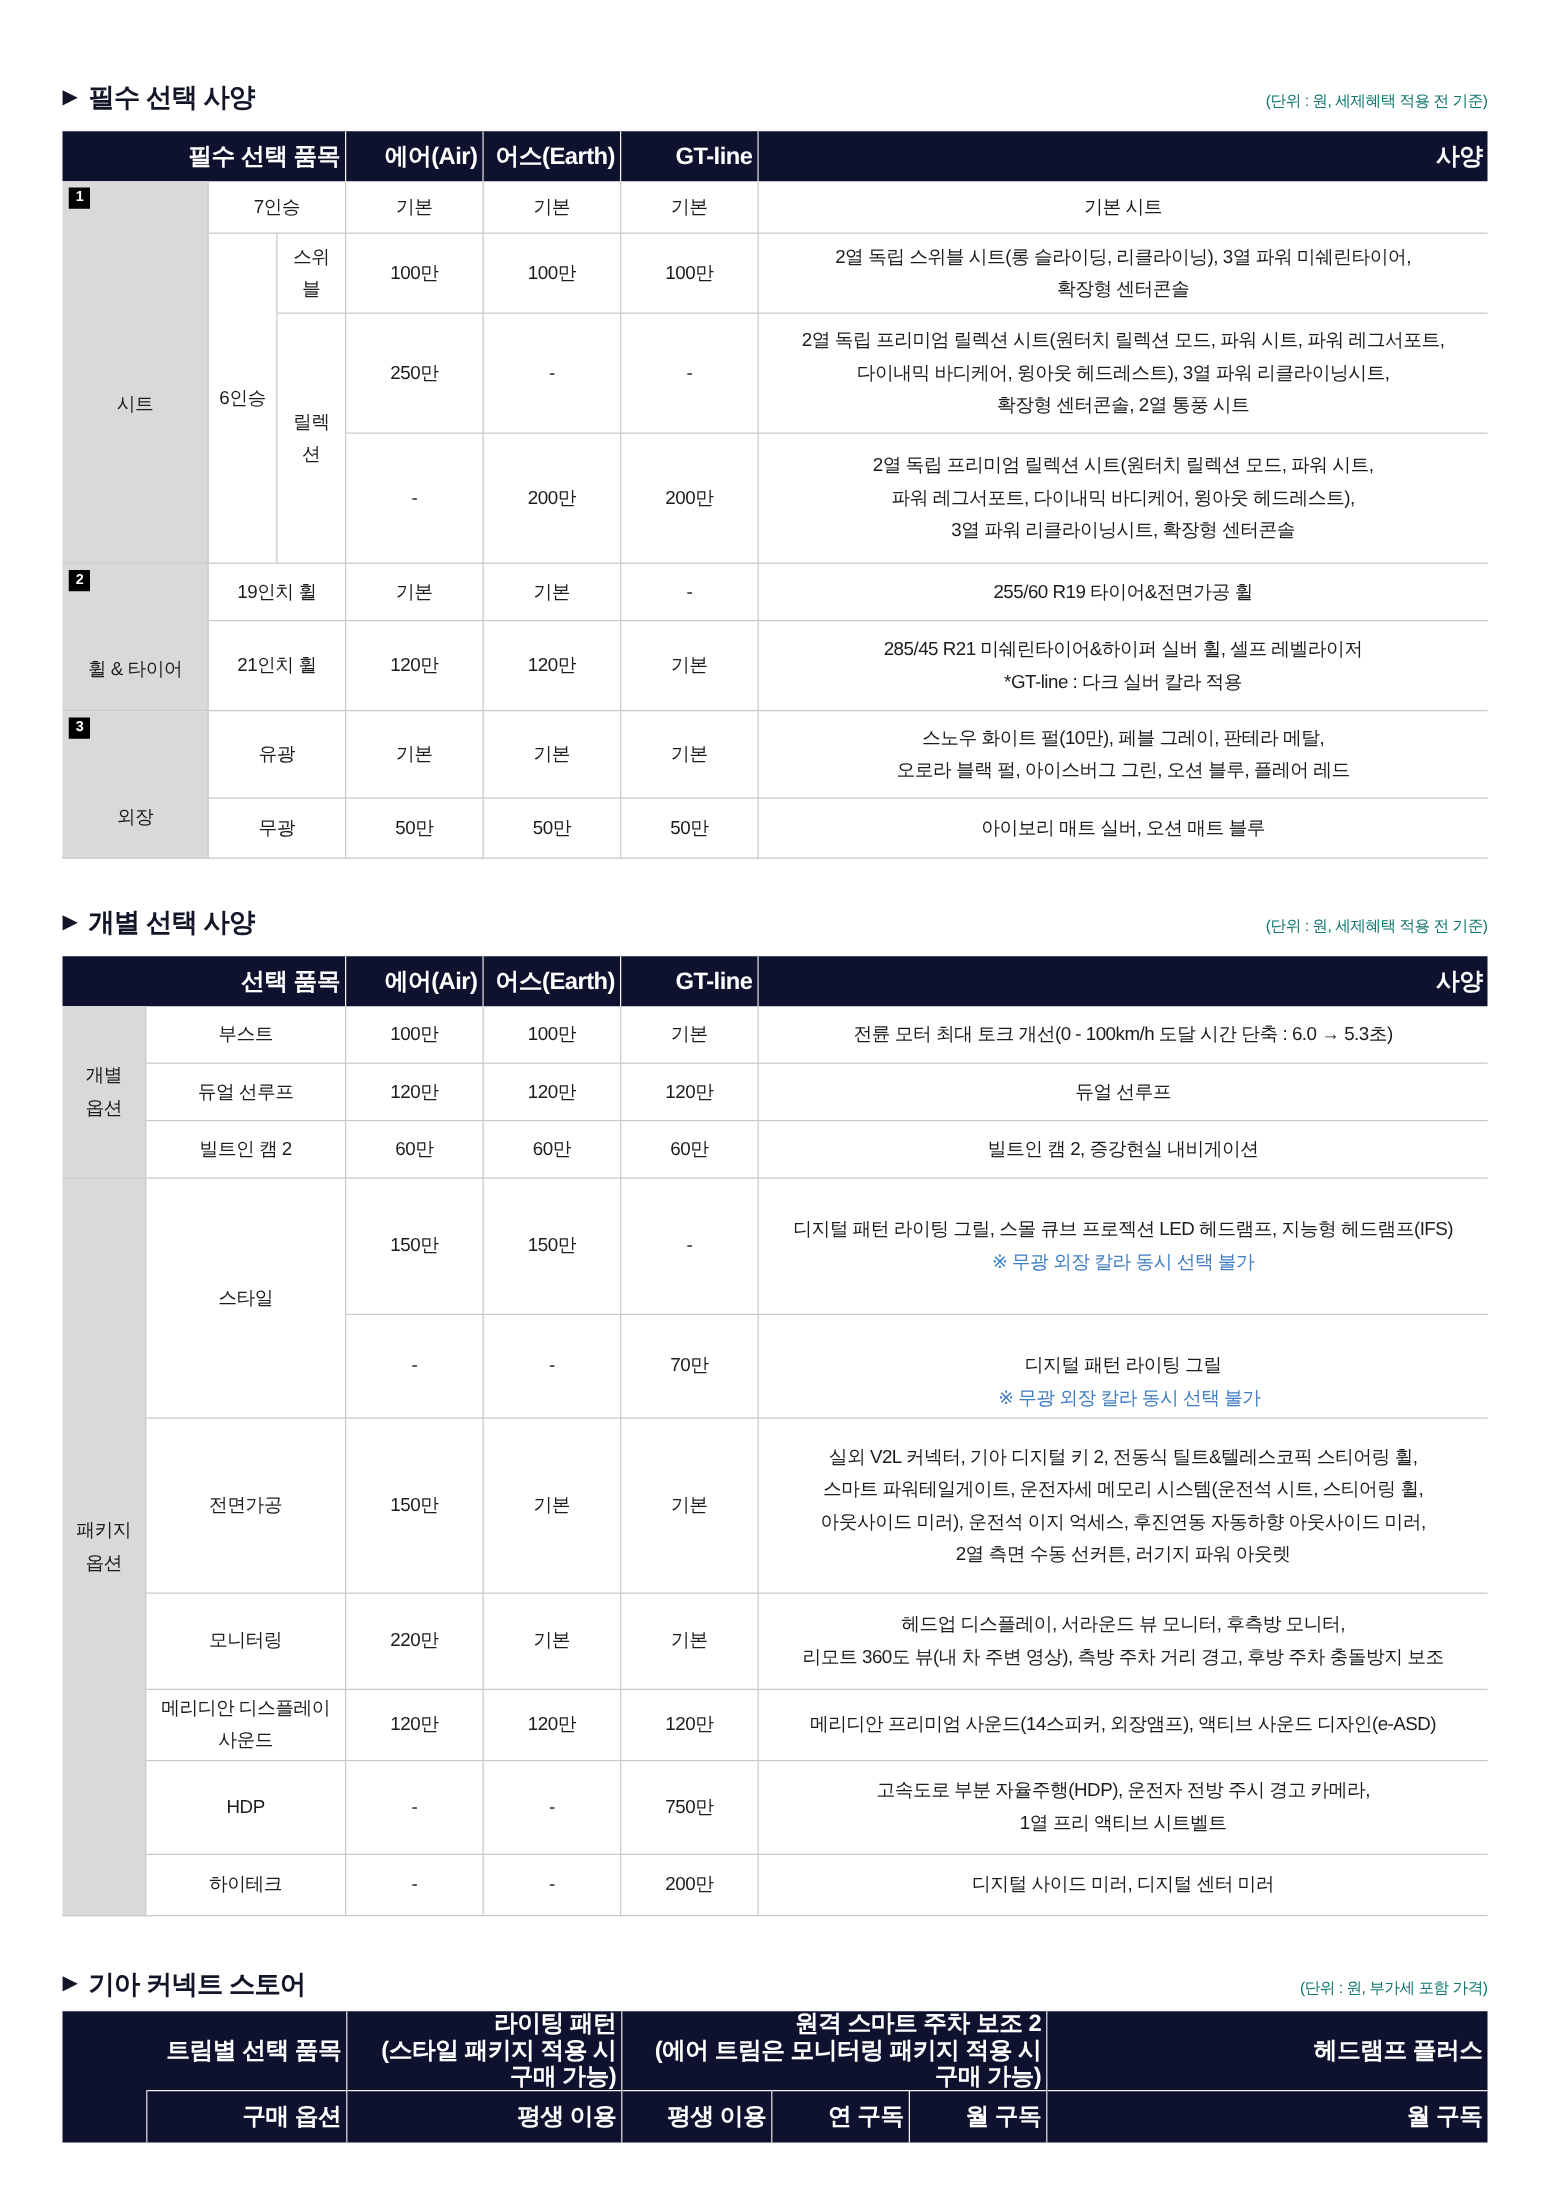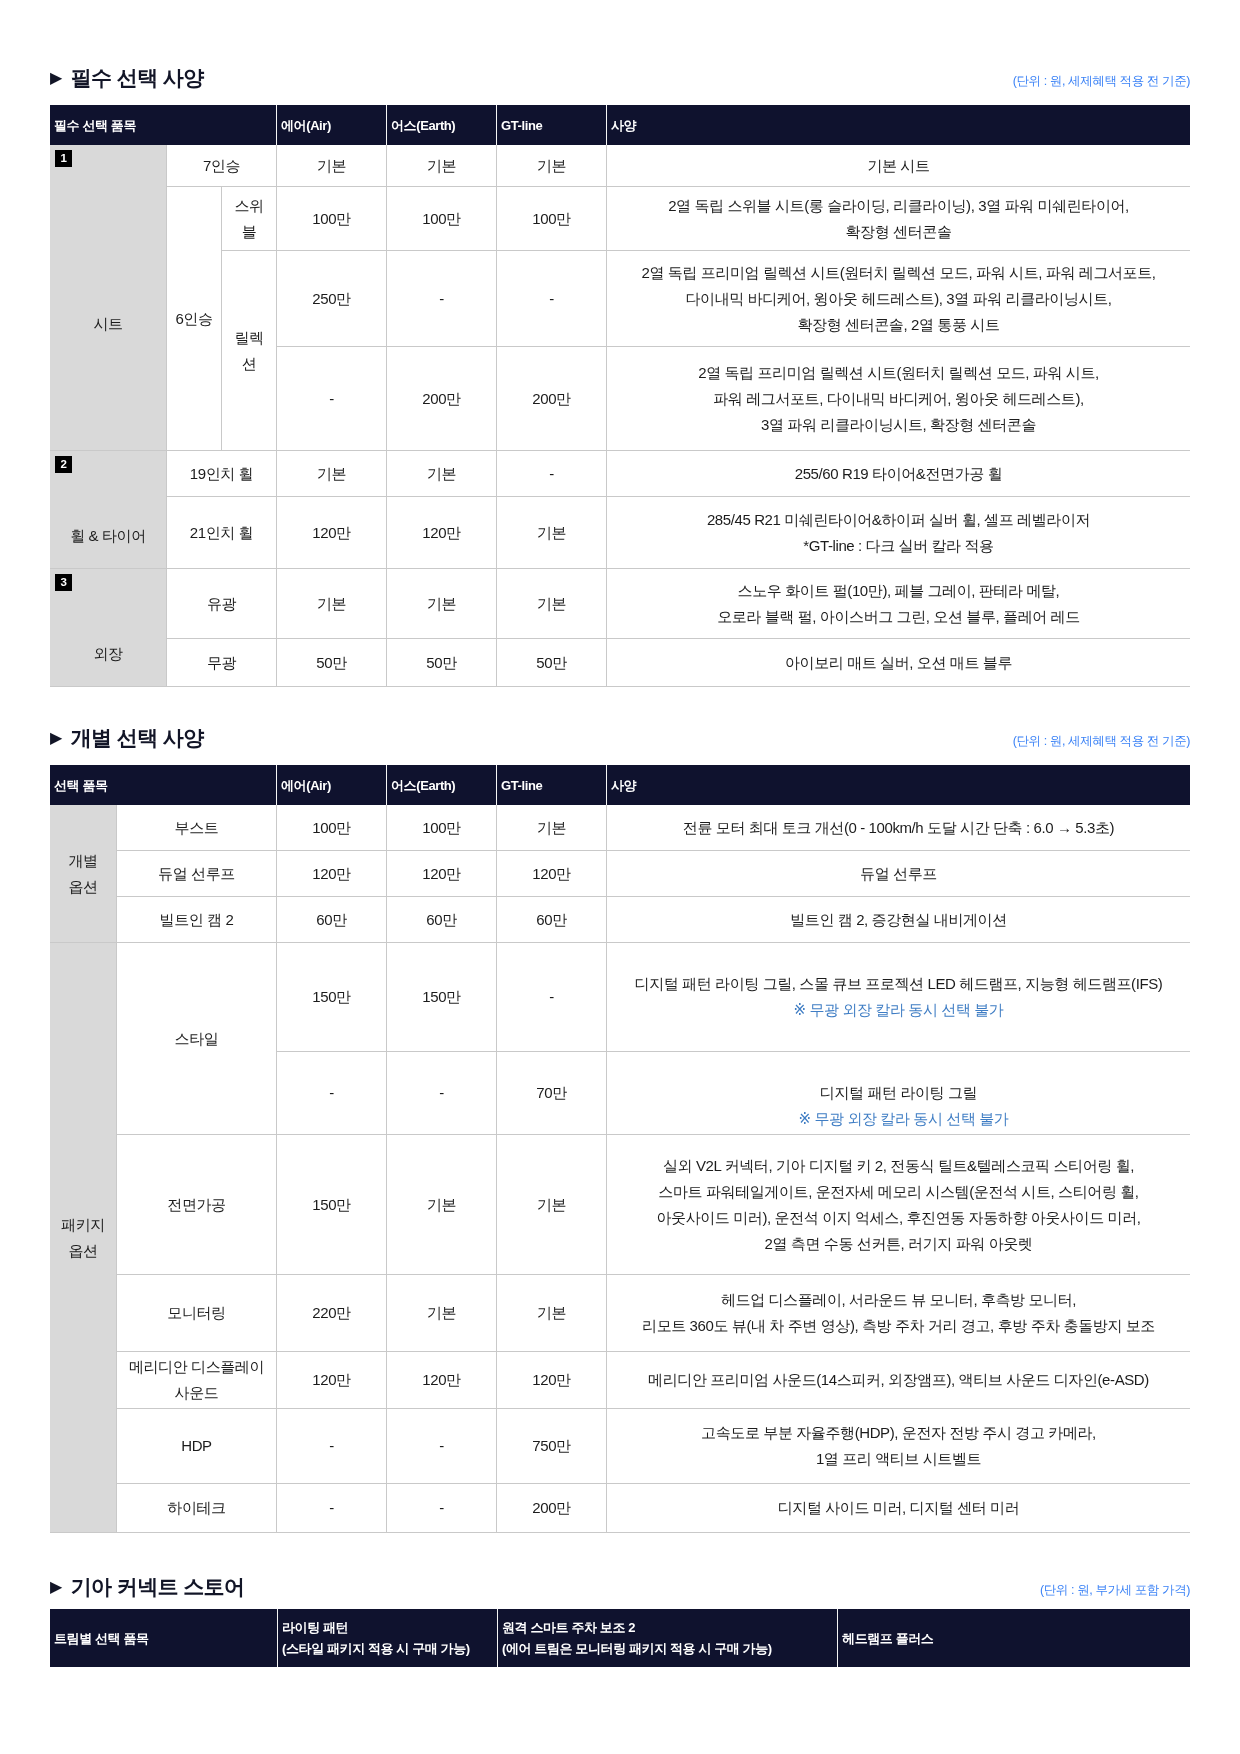--- a/index.html
+++ b/index.html
@@ -4,25 +4,25 @@
 <style>
   html,body{margin:0;padding:0;background:#ffffff;}
   body{font-family:"Liberation Sans","DejaVu Sans",sans-serif;color:#1c1c1c;}
   .page{width:1240px;min-height:1754px;box-sizing:border-box;padding:64px 50px 0 50px;position:relative;background:#fff;}
 
   .sec{margin-top:0;}
   .sec + .sec{margin-top:37px;}
   .sec-head{display:flex;justify-content:space-between;align-items:flex-end;margin-bottom:13px;}
   .sec-title{margin:0;font-size:21px;font-weight:700;color:#121527;letter-spacing:-0.6px;display:flex;align-items:center;gap:9px;}
   .tri{font-size:16px;position:relative;top:-1px;}
-  .unit{font-size:12.5px;color:#3b82f6;letter-spacing:-0.4px;padding-bottom:2px;}
+  .unit{font-size:12.5px;color:#0f766e;letter-spacing:-0.4px;padding-bottom:2px;}
 
   table{border-collapse:separate;border-spacing:0;table-layout:fixed;width:1140px;}
-  th{background:#0f122e;color:#ffffff;font-weight:600;font-size:13px;letter-spacing:-0.4px;
-     border-right:1px solid #f5f5f5;text-align:left;vertical-align:middle;white-space:pre-line;line-height:21px;padding:0 4px;box-sizing:border-box;}
+  th{background:#0f122e;color:#ffffff;font-weight:600;font-size:19px;letter-spacing:-0.4px;
+     border-right:1px solid #f5f5f5;text-align:right;vertical-align:middle;white-space:pre-line;line-height:21px;padding:0 4px;box-sizing:border-box;}
   th:last-child{border-right:0;}
   td{border-right:1px solid #c9c9c9;border-bottom:1px solid #c9c9c9;font-size:15px;letter-spacing:-0.4px;
      text-align:center;vertical-align:middle;white-space:pre-line;line-height:26px;color:#1c1c1c;padding:2px 6px;box-sizing:border-box;}
   td:last-child{border-right:0;}
   .group{background:#d9d9d9;position:relative;}
   .badge{position:absolute;top:5px;left:5px;width:17px;height:17px;background:#000;color:#fff;
          font-size:11.5px;font-weight:700;display:flex;align-items:center;justify-content:center;line-height:1;}
   .note{display:block;color:#3f7dc4;}
   .note-inline{color:#3f7dc4;margin-left:10px;}
   .glabel{background:#d9d9d9;}
@@ -279,19 +279,28 @@
       </colgroup>
       <tbody>
           <tr class="h58">
         <th colspan="2">트림별 선택 품목</th>
         <th>라이팅 패턴
 (스타일 패키지 적용 시 구매 가능)</th>
         <th colspan="3">원격 스마트 주차 보조 2
 (에어 트림은 모니터링 패키지 적용 시 구매 가능)</th>
         <th>헤드램프 플러스</th>
       </tr>
+      <tr class="h42 sub">
+        <th class="nt"></th>
+        <th>구매 옵션</th>
+        <th>평생 이용</th>
+        <th>평생 이용</th>
+        <th>연 구독</th>
+        <th>월 구독</th>
+        <th>월 구독</th>
+      </tr>
 
     </tbody>
       </table>
 
   </div>
 
 </div>
 
 </body></html>

